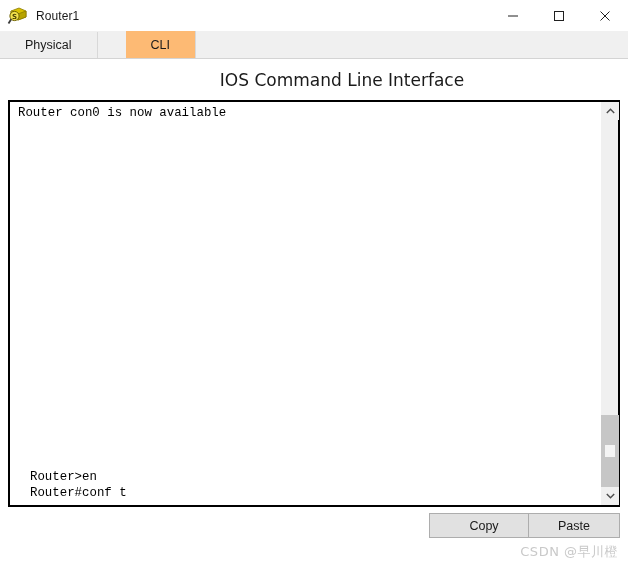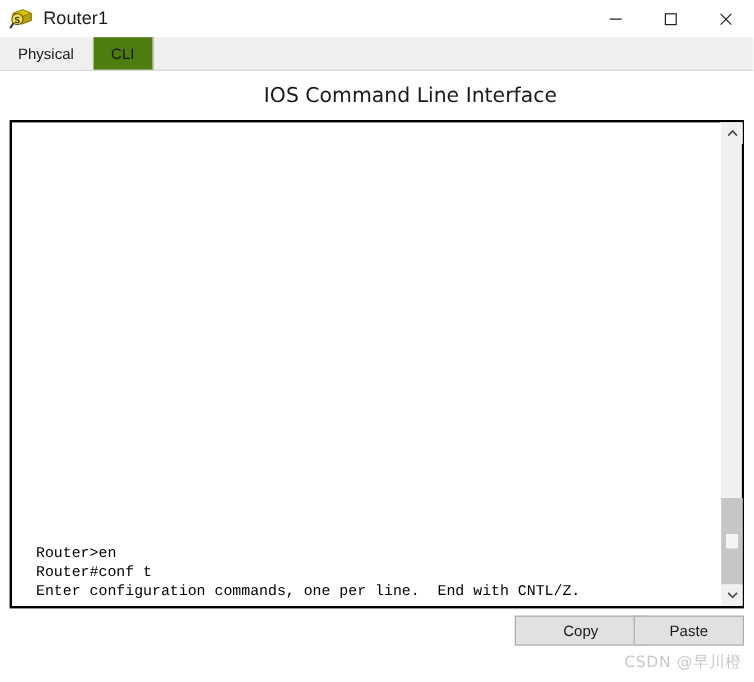--- a/index.html
+++ b/index.html
@@ -24,21 +24,21 @@
     display: flex;
     align-items: center;
   }
   .title-icon {
     width: 22px; height: 22px;
     margin-left: 7px;
     position: relative;
     flex: none;
   }
   .title-text {
-    font-size: 15px;
+    font-size: 12px;
     color: #1a1a1a;
     margin-left: 7px;
     letter-spacing: 0.1px;
     white-space: nowrap;
   }
   .win-btns {
     position: absolute;
     right: 0; top: 0;
     height: 31px;
     display: flex;
@@ -55,35 +55,36 @@
     position: absolute;
     left: 0; top: 31px;
     width: 628px; height: 27px;
     background: #f0f0f0;
     border-bottom: 1px solid #d4d4d4;
     display: flex;
     align-items: flex-end;
   }
   .tab {
     height: 26px;
-    padding: 0 15px;
+    padding: 0 25px;
     display: flex;
     align-items: center;
     justify-content: center;
     font-size: 12.5px;
     color: #1a1a1a;
     background: #efefef;
     border-right: 1px solid #d8d8d8;
     box-sizing: border-box;
     white-space: nowrap;
   }
   .tab.active {
-    background: #4d7c0f;
+    background: #fdba74;
     border-right: 1px solid #d8d8d8;
     height: 27px;
+    margin-left: 28px;
   }
 
   
   .heading {
     position: absolute;
     left: 0; top: 70px;
     width: 628px;
     text-align: center;
     font-size: 17px;
     color: #1a1a1a;
@@ -233,31 +234,31 @@
   </div>
   <div class="tab active">
     <span>CLI</span>
   </div>
 </div>
 
 <div class="heading">IOS Command Line Interface</div>
 
 <div class="terminal-wrap">
   <div class="terminal">
+    <div class="term-line">Router con0 is now available</div>
     <div class="term-blank"></div>
     <div class="term-blank"></div>
     <div class="term-blank"></div>
     <div class="term-blank"></div>
     <div class="term-blank"></div>
     <div class="term-blank"></div>
 
     <div class="term-bottom">
       <div class="term-line">Router&gt;en</div>
       <div class="term-line">Router#conf t</div>
-      <div class="term-line">Enter configuration commands, one per line.  End with CNTL/Z.</div>
     </div>
   </div>
 
   <div class="scrollbar">
     <div class="sb-arrow up">
       <svg width="9" height="6" viewBox="0 0 9 6">
           <polyline points="0.8,5 4.5,1.2 8.2,5" fill="none" stroke="#4d4d4d" stroke-width="1.4"></polyline>
         </svg>
     </div>
     <div class="sb-thumb" style="top:313px;height:72px;">

